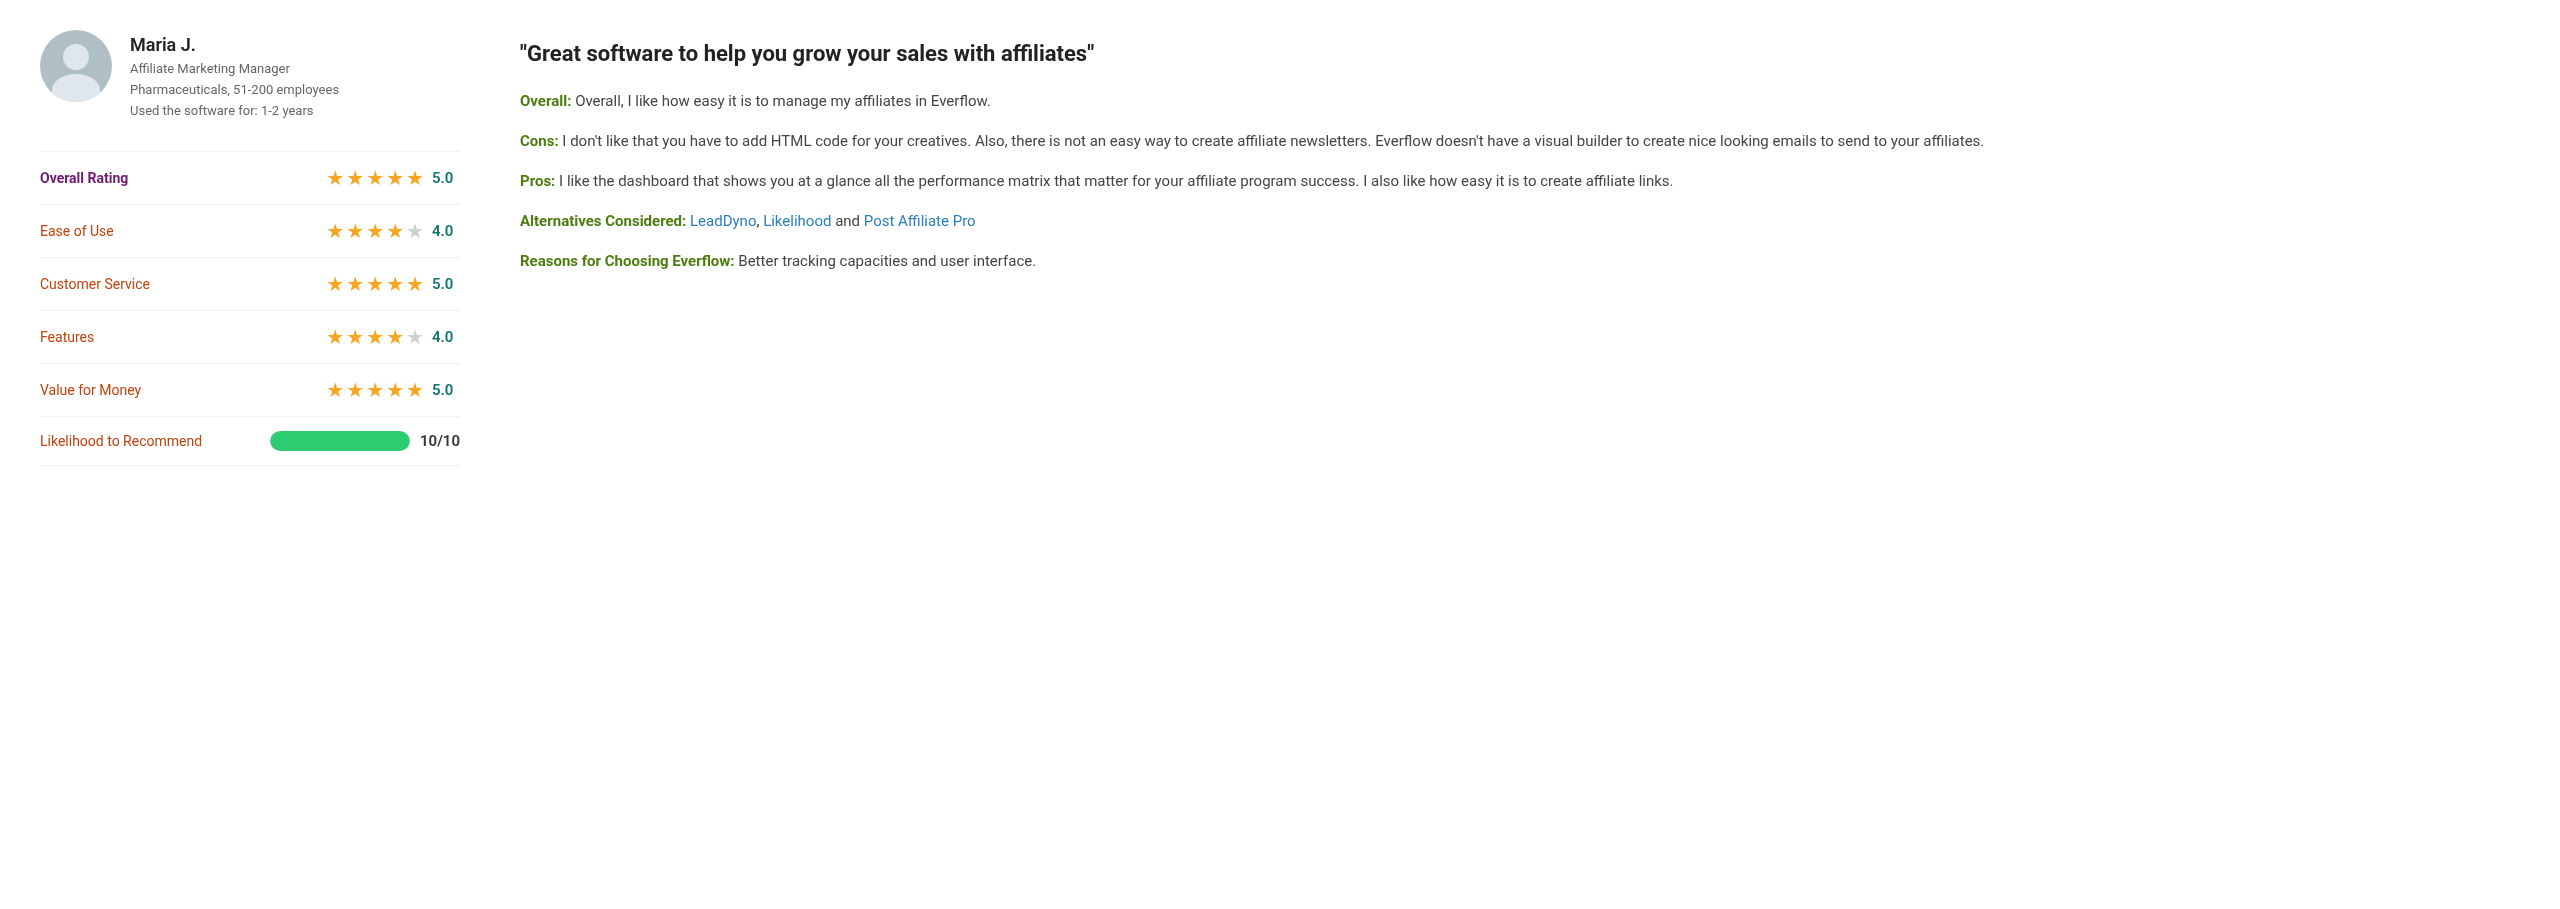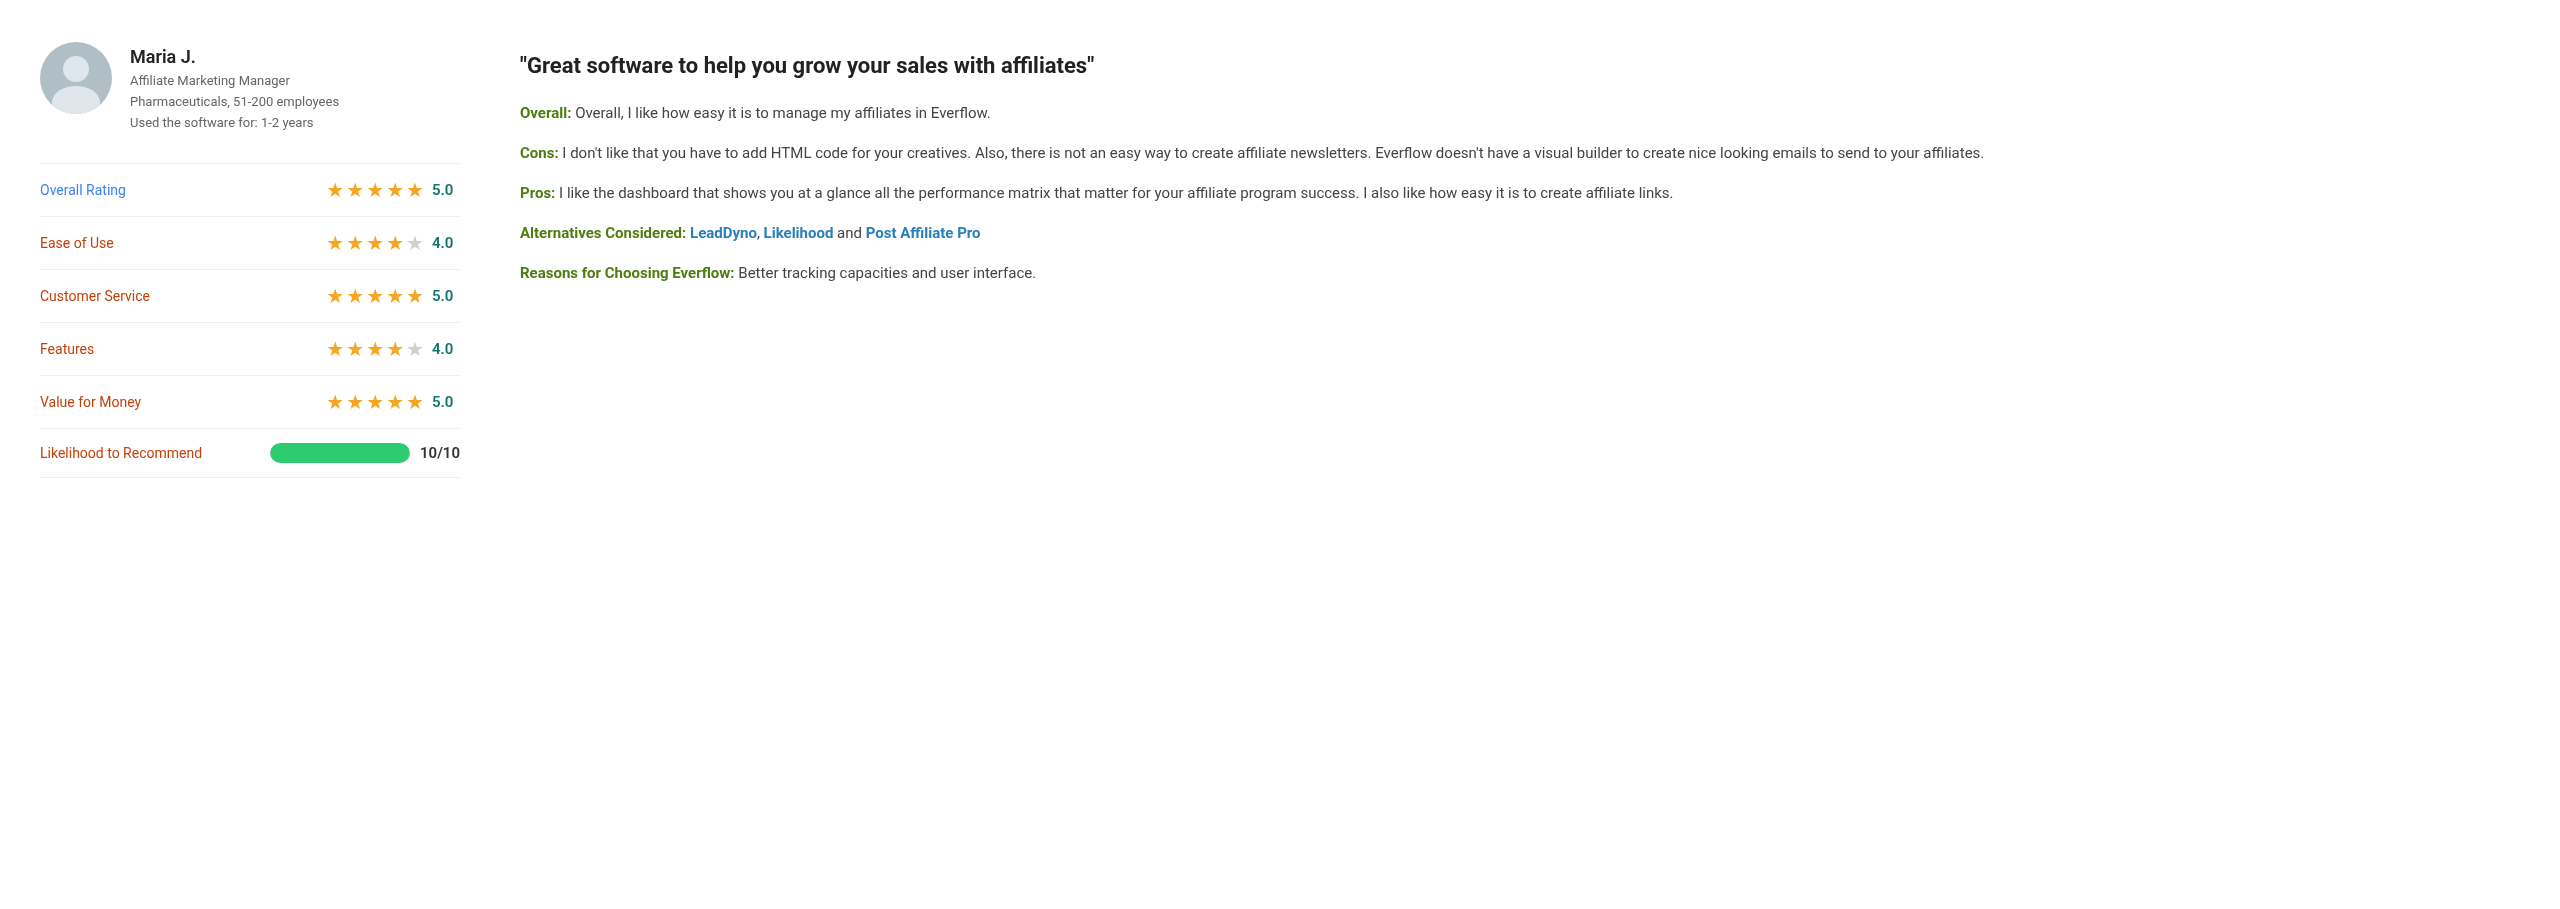--- a/index.html
+++ b/index.html
@@ -4,21 +4,21 @@
   <style>
     * { box-sizing: border-box; margin: 0; padding: 0; }
     body {
       background: #f5f5f5;
       font-family: -apple-system, BlinkMacSystemFont, 'Segoe UI', Roboto, Arial, sans-serif;
       font-size: 15px;
       color: #333;
     }
     .container {
       max-width: 2560px;
-      padding: 42px 40px;
+      padding: 30px 40px;
       display: flex;
       gap: 60px;
       background: #fff;
       min-height: 909px;
     }
     
     .left-panel {
       width: 420px;
       flex-shrink: 0;
     }
@@ -87,22 +87,22 @@
       border-top: 1px solid #f0f0f0;
     }
     .rating-row:last-child {
       border-bottom: 1px solid #f0f0f0;
     }
     .rating-label {
       font-size: 14px;
       color: #c2410c;
     }
     .rating-label.bold {
-      font-weight: 400;
-      color: #3b82f6;
+      font-weight: 700;
+      color: #701a75;
     }
     .rating-right {
       display: flex;
       align-items: center;
       gap: 8px;
     }
     .stars {
       display: flex;
       gap: 2px;
     }
@@ -161,21 +161,20 @@
       line-height: 1.6;
       color: #444;
     }
     .review-section .section-label {
       font-weight: 700;
       color: #4d7c0f;
     }
     .review-section a {
       color: #2980b9;
       text-decoration: none;
-      font-weight: bold;
     }
   </style>
 </head>
 <body>
 
 <div class="container">
 
   <div class="left-panel">
     <div class="user-info">
       <div class="avatar"></div>

